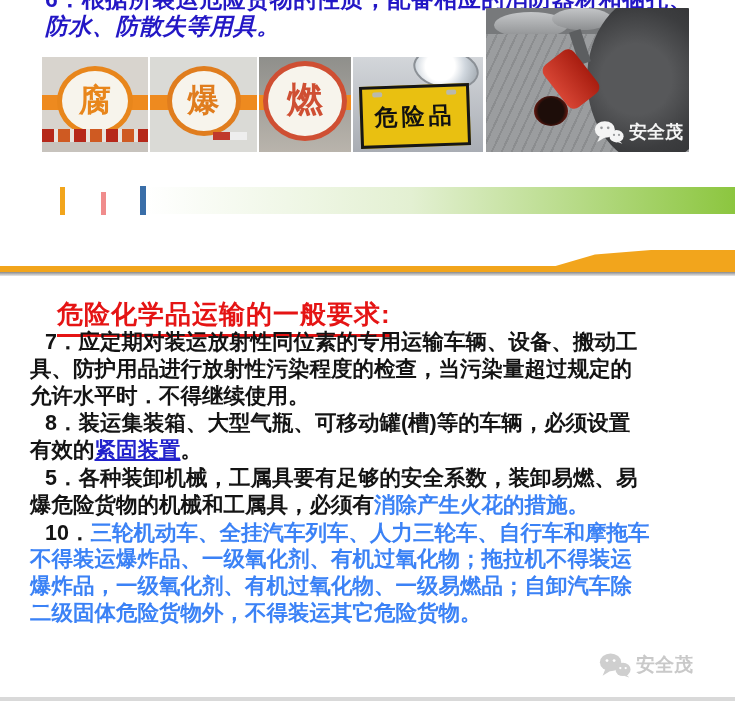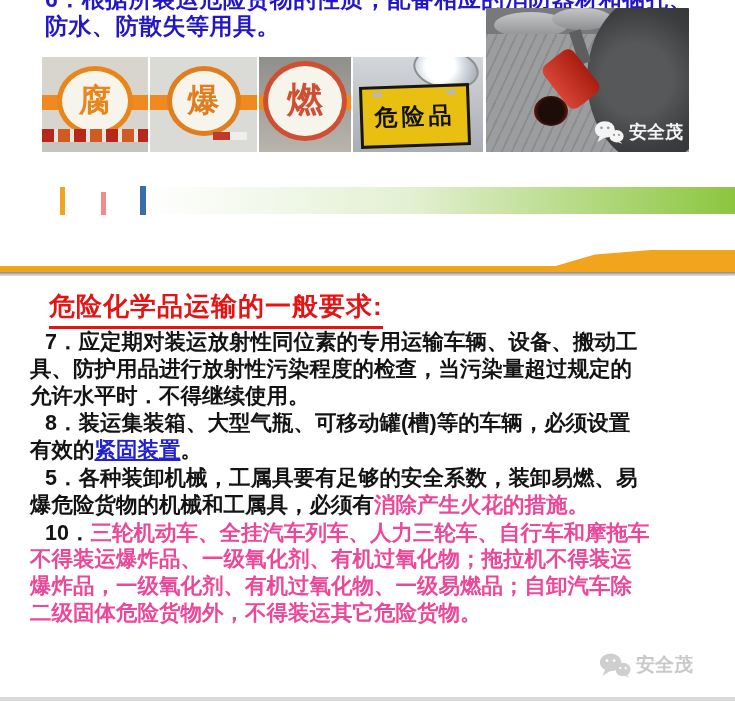--- a/index.html
+++ b/index.html
@@ -3,21 +3,21 @@
 <meta charset="utf-8">
 <style>
   html,body{margin:0;padding:0;background:#fff;}
   .page{position:relative;width:735px;height:701px;overflow:hidden;background:#ffffff;
         font-family:"Liberation Sans","DejaVu Sans",sans-serif;}
 
   
   .top-text{position:absolute;left:45px;width:680px;color:#2317c5;font-weight:bold;
             font-size:23px;line-height:26px;letter-spacing:.5px;white-space:nowrap;}
   .top-line1{top:-14px;}
-  .top-line2{top:13px;}
+  .top-line2{top:13px;font-style:italic;}
 
   
   .photo{position:absolute;overflow:hidden;margin:0;padding:0;}
   .p1{left:42px;top:57px;width:106px;height:95px;background:#d8d4ce;}
   .p2{left:150px;top:57px;width:107px;height:95px;background:#dadad6;}
   .p3{left:259px;top:57px;width:92px;height:95px;background:linear-gradient(180deg,#8f8f8b,#b9b4ac);}
   .p4{left:353px;top:57px;width:130px;height:95px;background:linear-gradient(180deg,#d3d6da,#a9adb4);}
   .p5{left:486px;top:8px;width:203px;height:144px;background:#97999b;}
 
   .orange-band{position:absolute;left:0;width:100%;height:15px;background:#ee8a1f;top:38px;}
@@ -75,30 +75,30 @@
       background:linear-gradient(180deg,#4e7aa9 0%,#3d6ca0 55%,#38679a 100%);z-index:1;}
   .banner-title{position:absolute;left:68px;top:0;height:52px;line-height:52px;margin:0;
       color:#ffffff;font-size:30px;font-weight:bold;letter-spacing:2px;}
   .yellow-line{position:absolute;left:0;top:266px;width:735px;height:6px;background:#f2a51c;z-index:2;}
   .swoosh{position:absolute;right:0;top:250px;width:200px;height:22px;background:#f2a51c;z-index:2;
       clip-path:polygon(0 100%,30% 20%,58% 0,100% 0,100% 100%);}
   .shadow-line{position:absolute;left:0;top:272px;width:735px;height:4px;
       background:linear-gradient(180deg,#8a8a8a,#e8e8e8);}
 
   
-  .section-heading{position:absolute;left:45px;top:285px;margin:4px;color:#e51414;
+  .section-heading{position:absolute;left:45px;top:285px;margin:12px;color:#e51414;
       font-size:26px;font-weight:bold;letter-spacing:1px;
       border-bottom:3px solid #e51414;padding-bottom:2px;}
 
   
   .body-block{position:absolute;left:30px;top:329px;width:692px;
       font-size:21.5px;line-height:26.8px;color:#141414;}
   .body-block p{margin:0 0 1px 0;text-indent:15px;white-space:pre-wrap;font-weight:bold;}
   .seg-black{color:#141414;}
-  .seg-blue{color:#ec4899;}
+  .seg-blue{color:#3b82f6;}
   .seg-blue-u{color:#2222cc;text-decoration:underline;}
 
   .bottom-strip{position:absolute;left:0;top:697px;width:735px;height:4px;background:#d9d9d9;}
 </style>
 </head>
 <body>
 
 <div class="page">
 
   <div class="top-text top-line1">6．根据所装运危险货物的性质，配备相应的消防器材和捆扎、</div>

